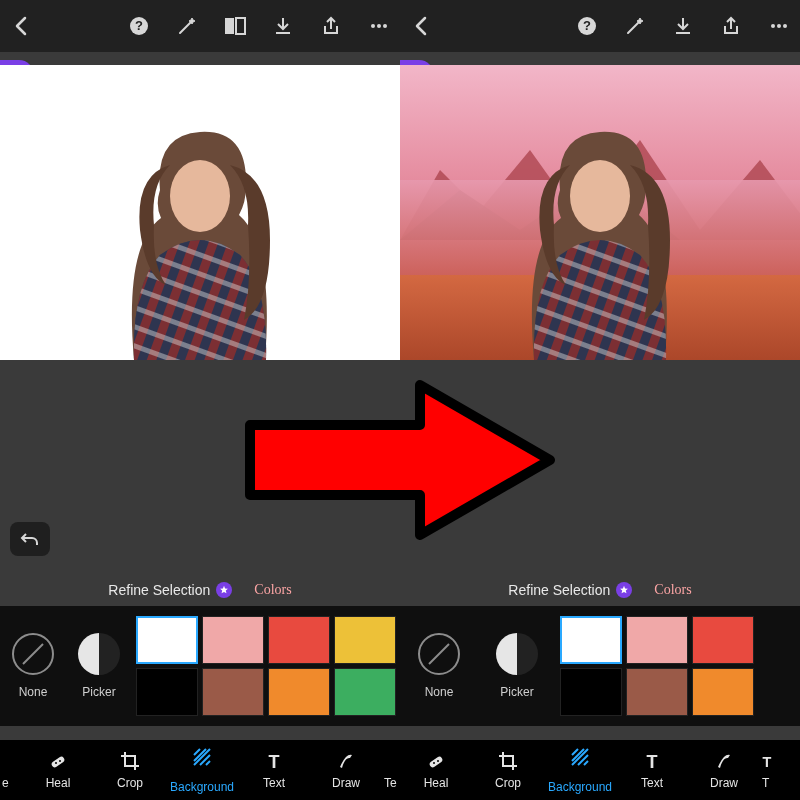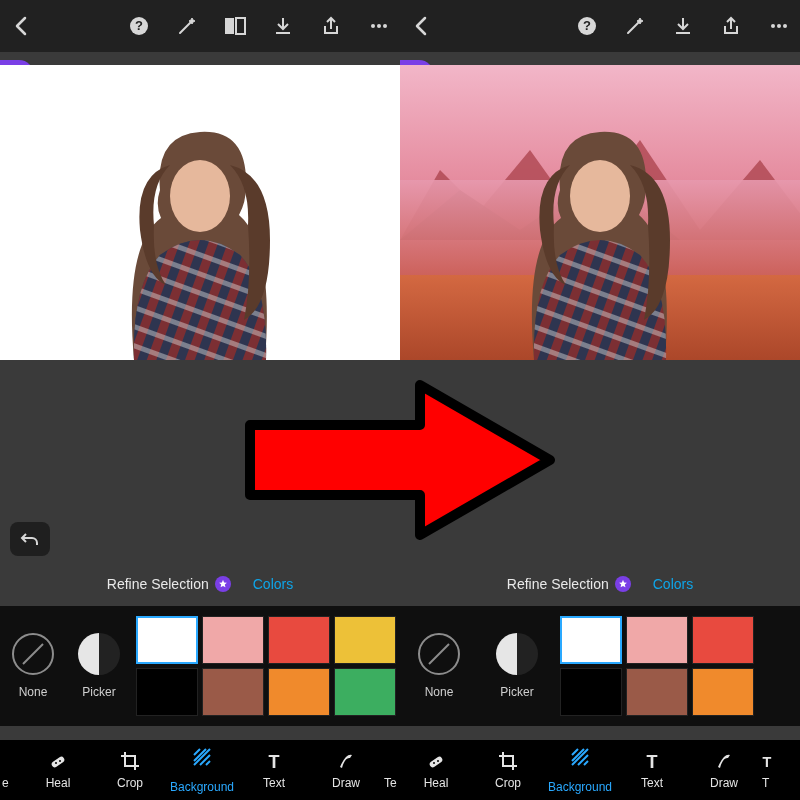--- a/index.html
+++ b/index.html
@@ -30,24 +30,24 @@
   .water { position:absolute; bottom:70px; left:0; right:0; height:110px; background:linear-gradient(180deg, rgba(231,153,174,.9), rgba(199,88,76,.9)); }
   .shore { position:absolute; bottom:0; left:0; right:0; height:85px; background:linear-gradient(180deg, rgba(212,105,64,.95), rgba(170,70,40,.95)); }
 
   
   .person { position:absolute; bottom:0; left:50%; transform:translateX(-50%); width:200px; height:240px; }
 
   .undo-bubble { position:absolute; left:10px; bottom:244px; width:40px; height:34px; border-radius:8px; background:rgba(20,20,20,.7); display:flex; align-items:center; justify-content:center; }
 
   
   .mid-wrap { position:absolute; top:570px; left:0; right:0; }
-  .refine-row { height:28px; display:flex; align-items:center; justify-content:center; gap:22px; font-size:14px; }
+  .refine-row { height:28px; display:flex; align-items:flex-end; justify-content:center; gap:22px; font-size:14px; }
   .refine-label { color:#e9e9e9; display:flex; align-items:center; gap:6px; }
   .refine-label .mini-star { width:16px; height:16px; border-radius:50%; background:#7a3fe6; display:inline-flex; align-items:center; justify-content:center; }
-  .colors-label { color:#0ea5e9; font-weight:500; }
+  .colors-label { color:#fca5a5; font-weight:500;font-family:Liberation Serif, serif; }
 
   
   .swatch-area { height:120px; background:#0f0f0f; display:flex; align-items:center; padding:8px 4px 8px 0; gap:0; margin-top:8px;}
   .choice { display:flex; flex-direction:column; align-items:center; justify-content:center; color:#cfcfcf; font-size:12px; width:78px; gap:10px;}
   .choice .circ { width:42px; height:42px; border-radius:50%; border:2px solid #8c8c8c; display:flex; align-items:center; justify-content:center; position:relative;}
   .choice.picker .circ::after { content:""; position:absolute; inset:-3px; border-radius:50%; }
   .swatches { display:grid; grid-template-columns:repeat(4,62px); grid-template-rows:48px 48px; gap:4px; margin-left:4px;}
   .panel.right .swatches { grid-template-columns:repeat(3,62px); }
   .sw { width:62px; height:48px; border:1px solid #222; }
   .sw.selected { outline:2px solid #2aa9ff; outline-offset:-2px; }

